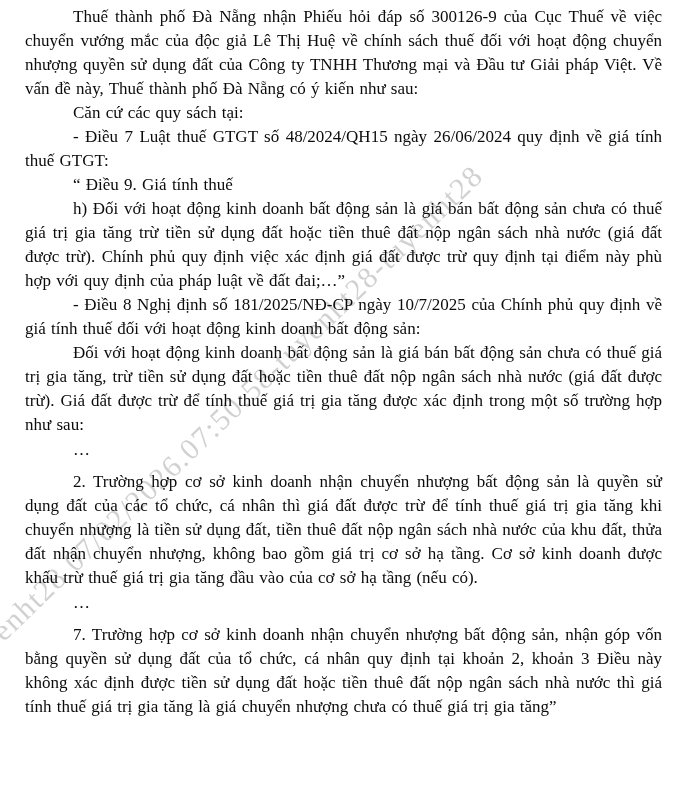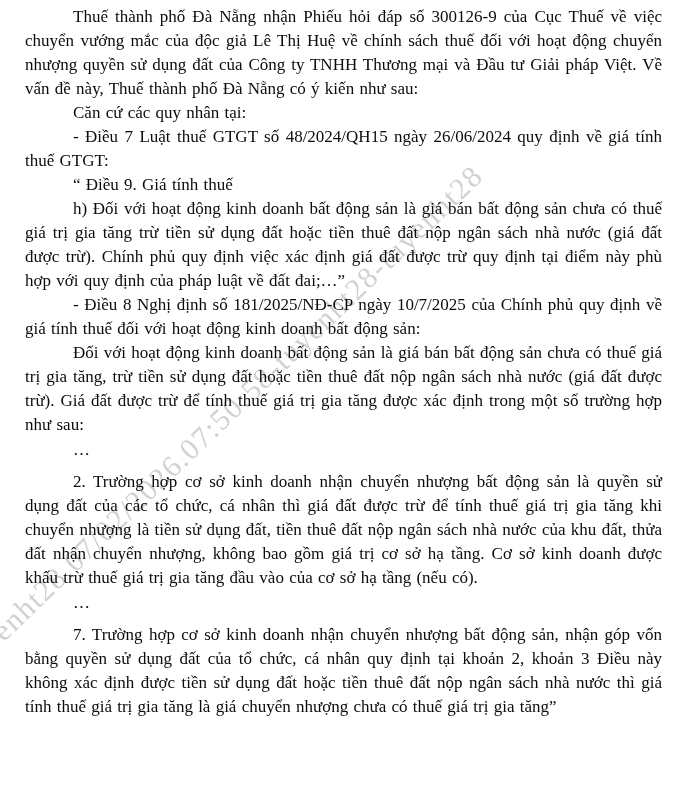--- a/index.html
+++ b/index.html
@@ -52,21 +52,21 @@
     pointer-events: none;
   }
 </style>
 </head>
 <body>
 
 <div class="watermark">tuyenht28.07/02/2026.07:50:58-tuyenht28-tuyenht28</div>
 
 <div class="page">
   <p>Thuế thành phố Đà Nẵng nhận Phiếu hỏi đáp số 300126-9 của Cục Thuế về việc chuyển vướng mắc của độc giả Lê Thị Huệ về chính sách thuế đối với hoạt động chuyển nhượng quyền sử dụng đất của Công ty TNHH Thương mại và Đầu tư Giải pháp Việt. Về vấn đề này, Thuế thành phố Đà Nẵng có ý kiến như sau:</p>
-  <p>Căn cứ các quy nhân tại:</p>
+  <p>Căn cứ các quy sách tại:</p>
   <p>- Điều 7 Luật thuế GTGT số 48/2024/QH15 ngày 26/06/2024 quy định về giá tính thuế GTGT:</p>
   <p>“ Điều 9. Giá tính thuế</p>
   <p>h) Đối với hoạt động kinh doanh bất động sản là giá bán bất động sản chưa có thuế giá trị gia tăng trừ tiền sử dụng đất hoặc tiền thuê đất nộp ngân sách nhà nước (giá đất được trừ). Chính phủ quy định việc xác định giá đất được trừ quy định tại điểm này phù hợp với quy định của pháp luật về đất đai;…”</p>
   <p>- Điều 8 Nghị định số 181/2025/NĐ-CP ngày 10/7/2025 của Chính phủ quy định về giá tính thuế đối với hoạt động kinh doanh bất động sản:</p>
   <p>Đối với hoạt động kinh doanh bất động sản là giá bán bất động sản chưa có thuế giá trị gia tăng, trừ tiền sử dụng đất hoặc tiền thuê đất nộp ngân sách nhà nước (giá đất được trừ). Giá đất được trừ để tính thuế giá trị gia tăng được xác định trong một số trường hợp như sau:</p>
   <p class="ellipsis">…</p>
   <p>2. Trường hợp cơ sở kinh doanh nhận chuyển nhượng bất động sản là quyền sử dụng đất của các tổ chức, cá nhân thì giá đất được trừ để tính thuế giá trị gia tăng khi chuyển nhượng là tiền sử dụng đất, tiền thuê đất nộp ngân sách nhà nước của khu đất, thửa đất nhận chuyển nhượng, không bao gồm giá trị cơ sở hạ tầng. Cơ sở kinh doanh được khấu trừ thuế giá trị gia tăng đầu vào của cơ sở hạ tầng (nếu có).</p>
   <p class="ellipsis">…</p>
   <p>7. Trường hợp cơ sở kinh doanh nhận chuyển nhượng bất động sản, nhận góp vốn bằng quyền sử dụng đất của tổ chức, cá nhân quy định tại khoản 2, khoản 3 Điều này không xác định được tiền sử dụng đất hoặc tiền thuê đất nộp ngân sách nhà nước thì giá tính thuế giá trị gia tăng là giá chuyển nhượng chưa có thuế giá trị gia tăng”</p>
 </div>

